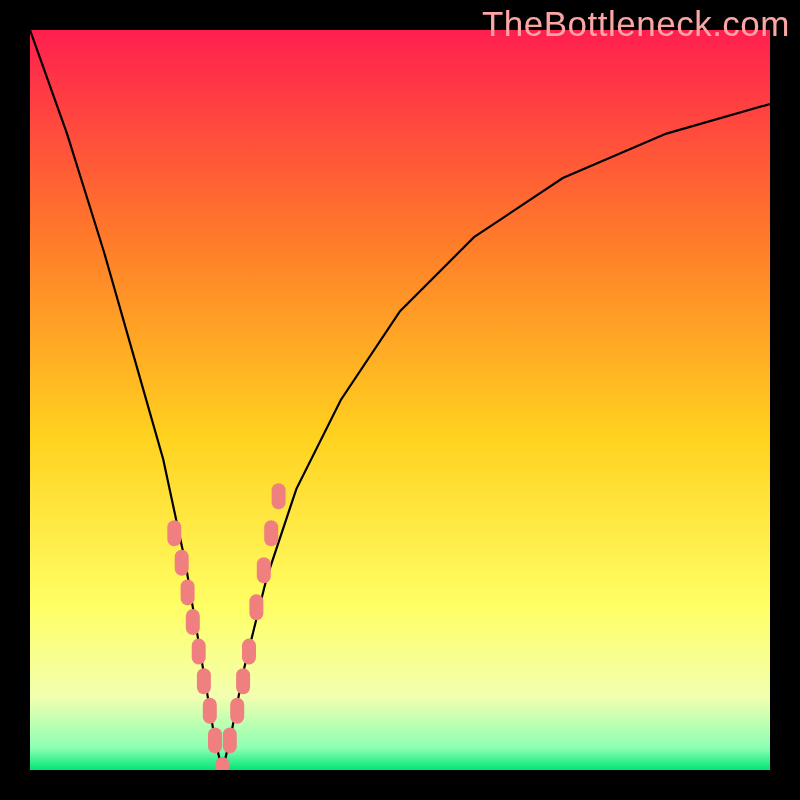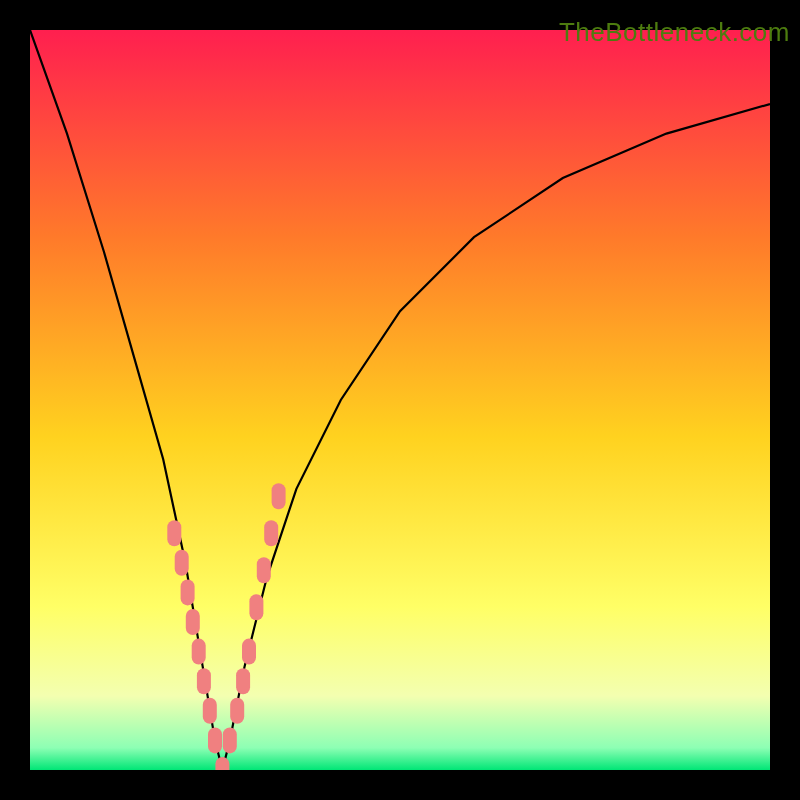--- a/index.html
+++ b/index.html
@@ -29,25 +29,24 @@
   .gradient {
     position: absolute;
     left: 0; top: 0;
     width: 100%;
     height: 100%;
   }
   .watermark {
     position: absolute;
     top: 4px;
     right: 10px;
-    color: #4d7c0f;
-    font-size: 26px;
+    color: #fca5a5;
+    font-size: 35px;
     font-weight: 500;
     letter-spacing: 0.5px;
-    margin-top: 13px;
   }
   svg.curve {
     position: absolute;
     left: 0; top: 0;
     width: 740px;
     height: 740px;
   }
 </style>
 </head>
 <body>

